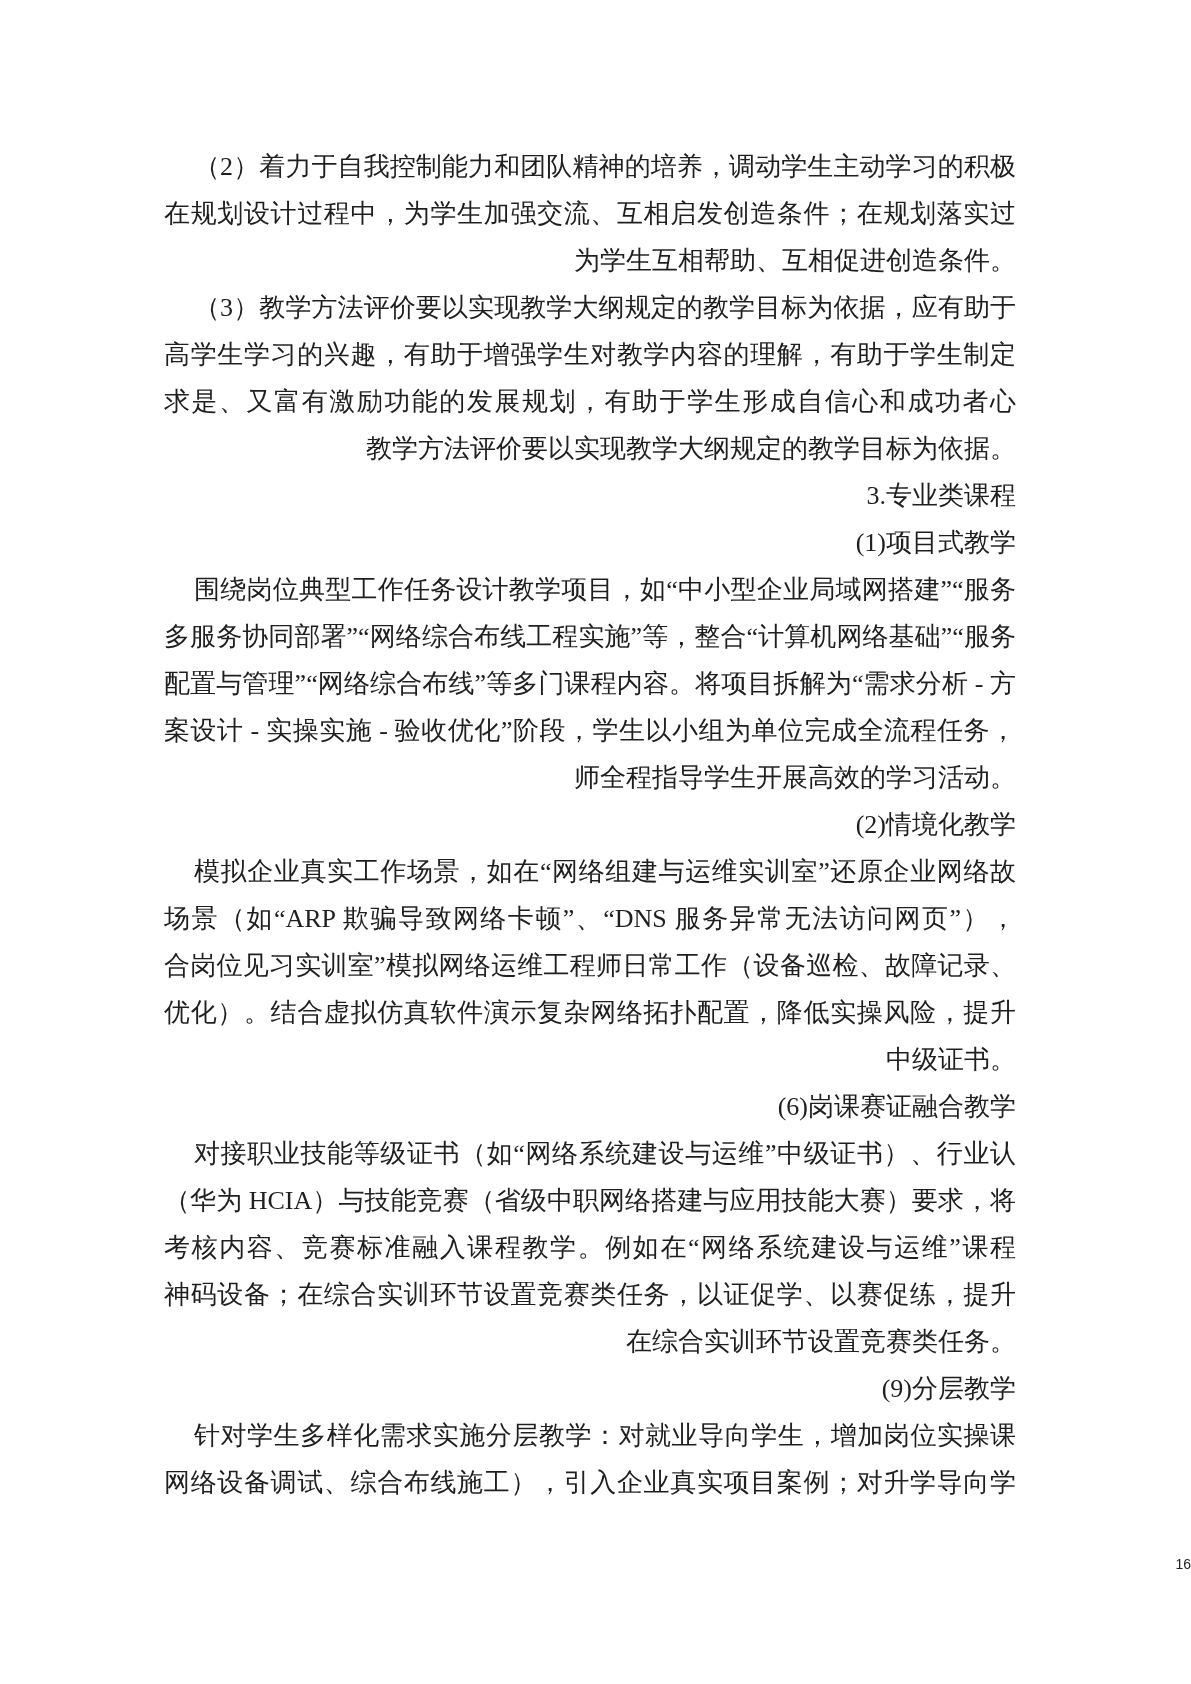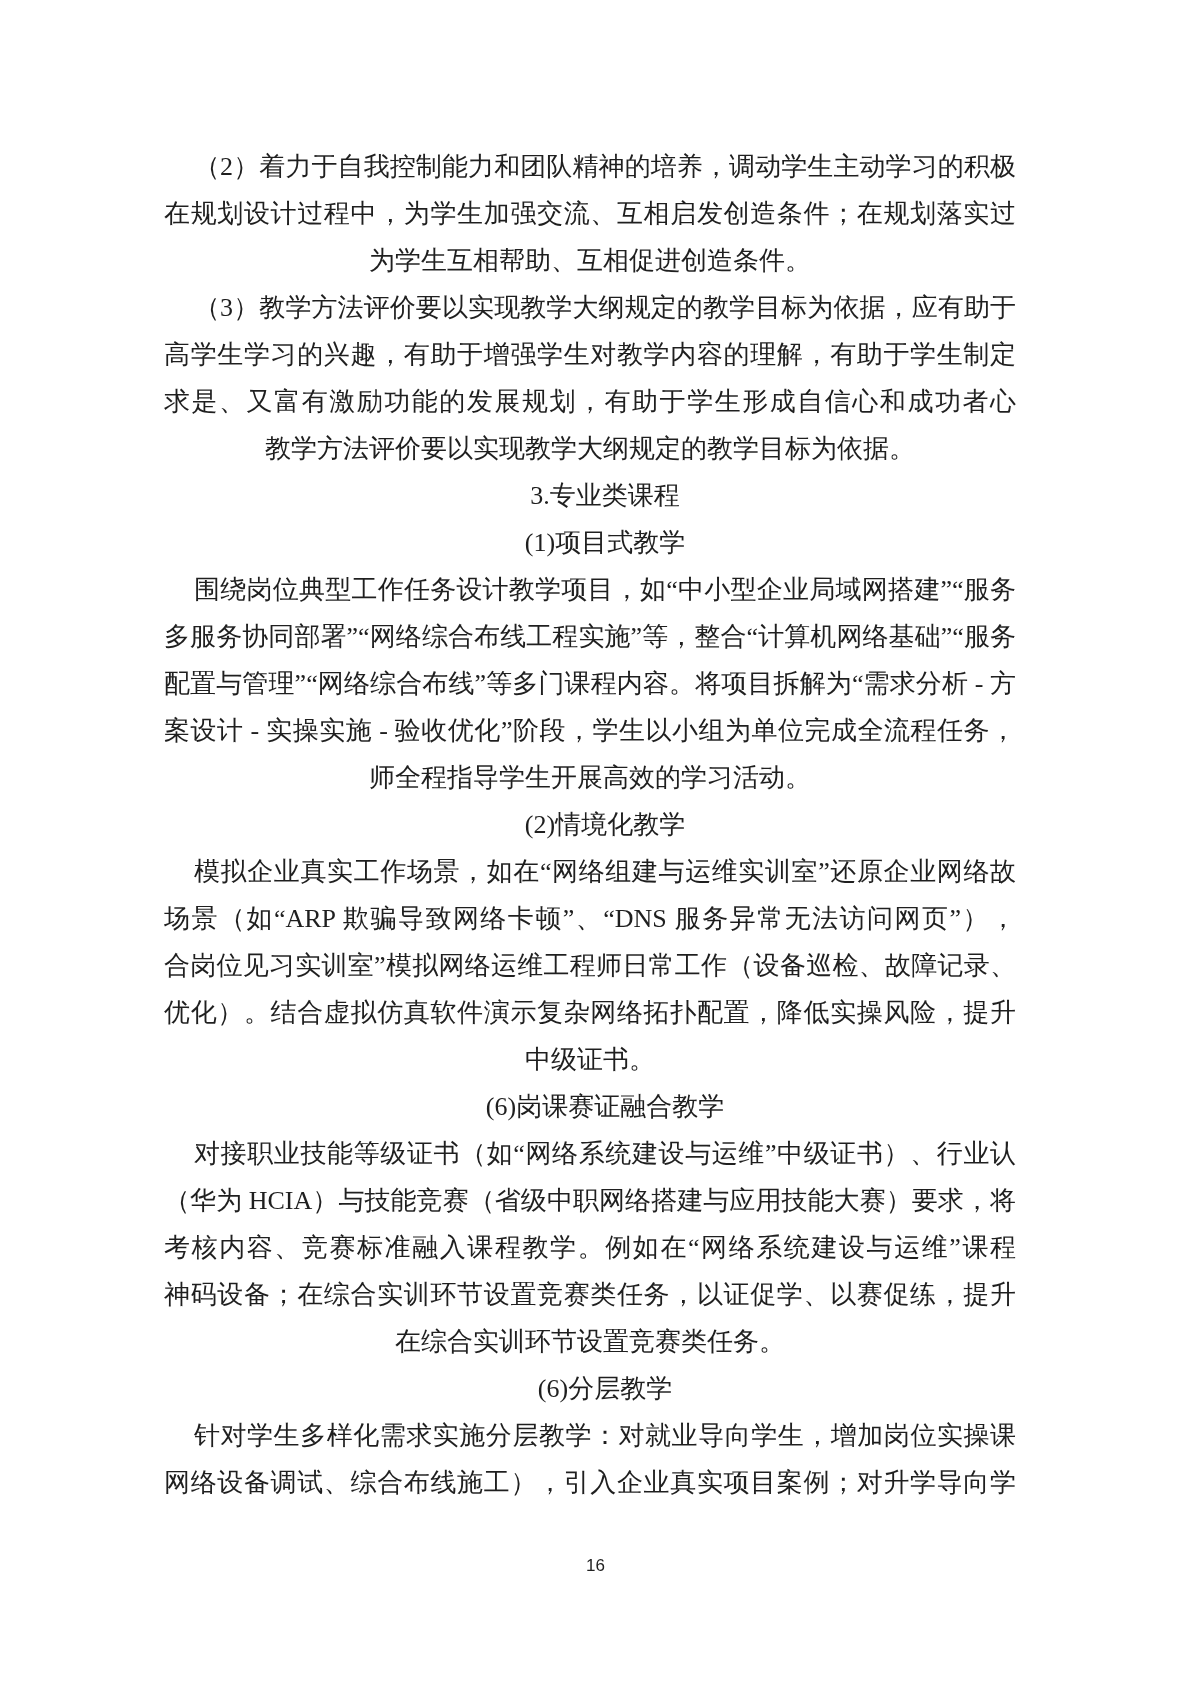--- a/index.html
+++ b/index.html
@@ -14,33 +14,33 @@
   .content {
     position: absolute;
     left: 164px; top: 143px;
     width: 852px;
   }
   .ln {
     height: 47px;
     line-height: 47px;
     font-size: 26px;
     overflow: hidden;
-    text-align: center;
+    text-align: right;
   }
   .j {
     text-align: justify;
     text-align-last: justify;
   }
   .ind { padding-left: 30px; }
   .footer {
     position: absolute;
     top: 1556px; left: 0;
     width: 1191px;
-    text-align: center;
-    font-size: 17px;
+    text-align: right;
+    font-size: 14px;
     font-family: "Liberation Sans", sans-serif;
     color: #222222;
   }
 </style>
 </head>
 <body>
 
 <div class="page">
   <div class="content">
     <div class="ln ind j">（2）着力于自我控制能力和团队精神的培养，调动学生主动学习的积极性。</div>
@@ -62,18 +62,18 @@
     <div class="ln j">场景（如“ARP 欺骗导致网络卡顿”、“DNS 服务异常无法访问网页”），在“综</div>
     <div class="ln j">合岗位见习实训室”模拟网络运维工程师日常工作（设备巡检、故障记录、服务</div>
     <div class="ln j">优化）。结合虚拟仿真软件演示复杂网络拓扑配置，降低实操风险，提升学生岗</div>
     <div class="ln">中级证书。</div>
     <div class="ln ind">(6)岗课赛证融合教学</div>
     <div class="ln ind j">对接职业技能等级证书（如“网络系统建设与运维”中级证书）、行业认证</div>
     <div class="ln j">（华为 HCIA）与技能竞赛（省级中职网络搭建与应用技能大赛）要求，将证书</div>
     <div class="ln j">考核内容、竞赛标准融入课程教学。例如在“网络系统建设与运维”课程中，嵌入</div>
     <div class="ln j">神码设备；在综合实训环节设置竞赛类任务，以证促学、以赛促练，提升学生岗</div>
     <div class="ln">在综合实训环节设置竞赛类任务。</div>
-    <div class="ln ind">(6)分层教学</div>
+    <div class="ln ind">(9)分层教学</div>
     <div class="ln ind j">针对学生多样化需求实施分层教学：对就业导向学生，增加岗位实操课时（如</div>
     <div class="ln j">网络设备调试、综合布线施工），引入企业真实项目案例；对升学导向学生，强</div>
   </div>
   <div class="footer">16</div>
 </div>
 
 </body></html>

